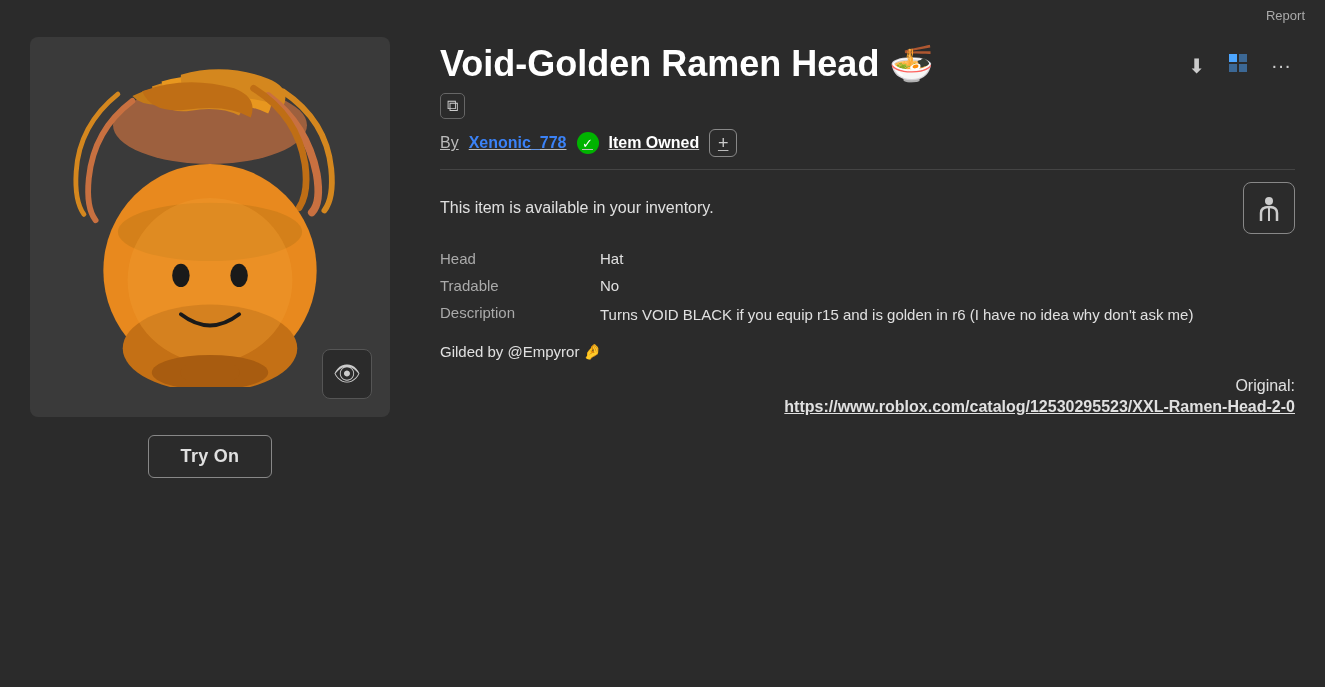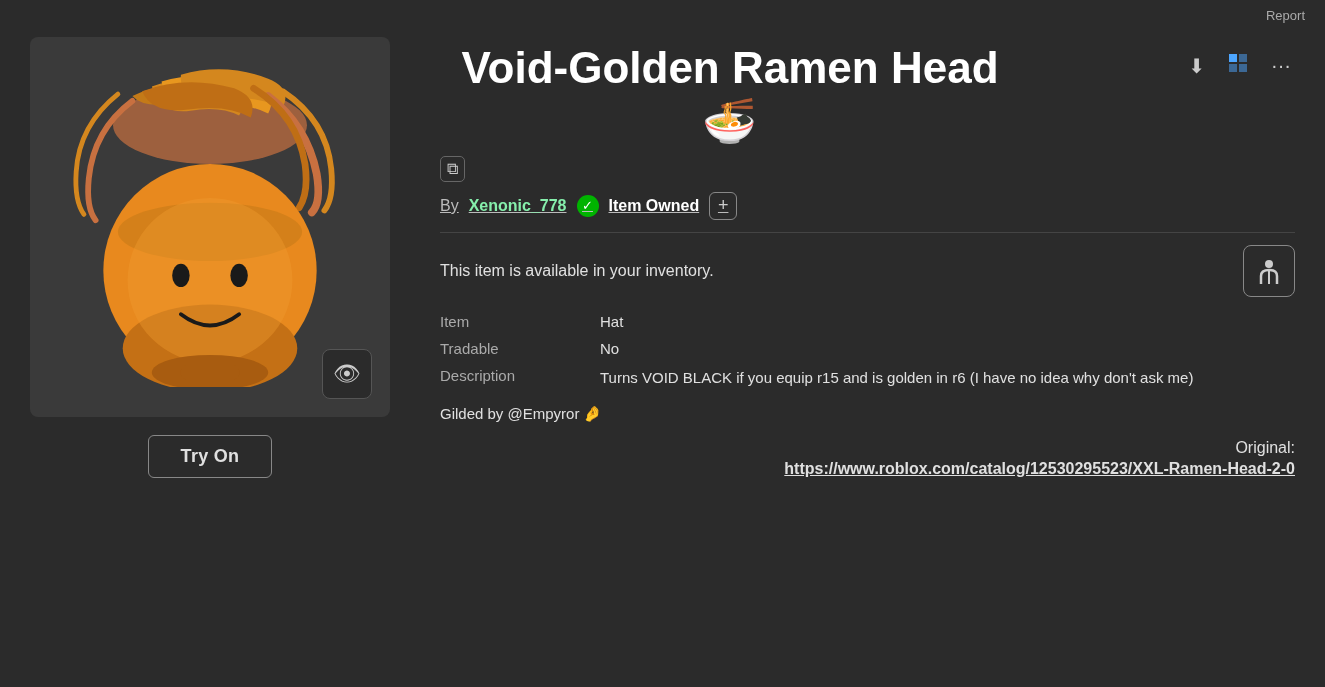--- a/index.html
+++ b/index.html
@@ -111,21 +111,21 @@
       padding-top: 5px;
     }
 
     .item-header-row {
       display: flex;
       justify-content: space-between;
       align-items: flex-start;
     }
 
     .item-title {
-      font-size: 44px;
+      font-size: 36px;
       font-weight: 700;
       color: #ffffff;
       line-height: 1.2;
       max-width: 580px;
       text-align: center;
     }
 
     .header-icons {
       display: flex;
       gap: 14px;
@@ -163,21 +163,21 @@
       display: flex;
       align-items: center;
       gap: 10px;
       margin-top: 10px;
       font-size: 16px;
       color: #bbb;
       text-decoration: underline;
     }
 
     .author-name {
-      color: #86efac;
+      color: #3b82f6;
       font-weight: 600;
       cursor: pointer;
     }
 
     .owned-badge {
       display: flex;
       align-items: center;
       gap: 6px;
       color: #ffffff;
       font-size: 16px;
@@ -394,21 +394,21 @@
         <svg width="26" height="26" viewBox="0 0 26 26">
 
           <circle cx="13" cy="6" r="4" fill="#ccc"></circle>
           <path d="M5,26 L5,18 Q5,12 13,12 Q21,12 21,18 L21,26" fill="none" stroke="#ccc" stroke-width="2.5"></path>
           <line x1="13" y1="12" x2="13" y2="26" stroke="#ccc" stroke-width="2"></line>
         </svg>
       </button>
     </div>
 
     <div class="details-table">
-      <span class="detail-label">Item</span>
+      <span class="detail-label">Head</span>
       <span class="detail-value">Hat</span>
 
       <span class="detail-label">Tradable</span>
       <span class="detail-value">No</span>
 
       <span class="detail-label">Description</span>
       <span class="description-value">Turns VOID BLACK if you equip r15 and is golden in r6 (I have no idea why don't ask me)</span>
     </div>
 
     <div class="gilded-row">

